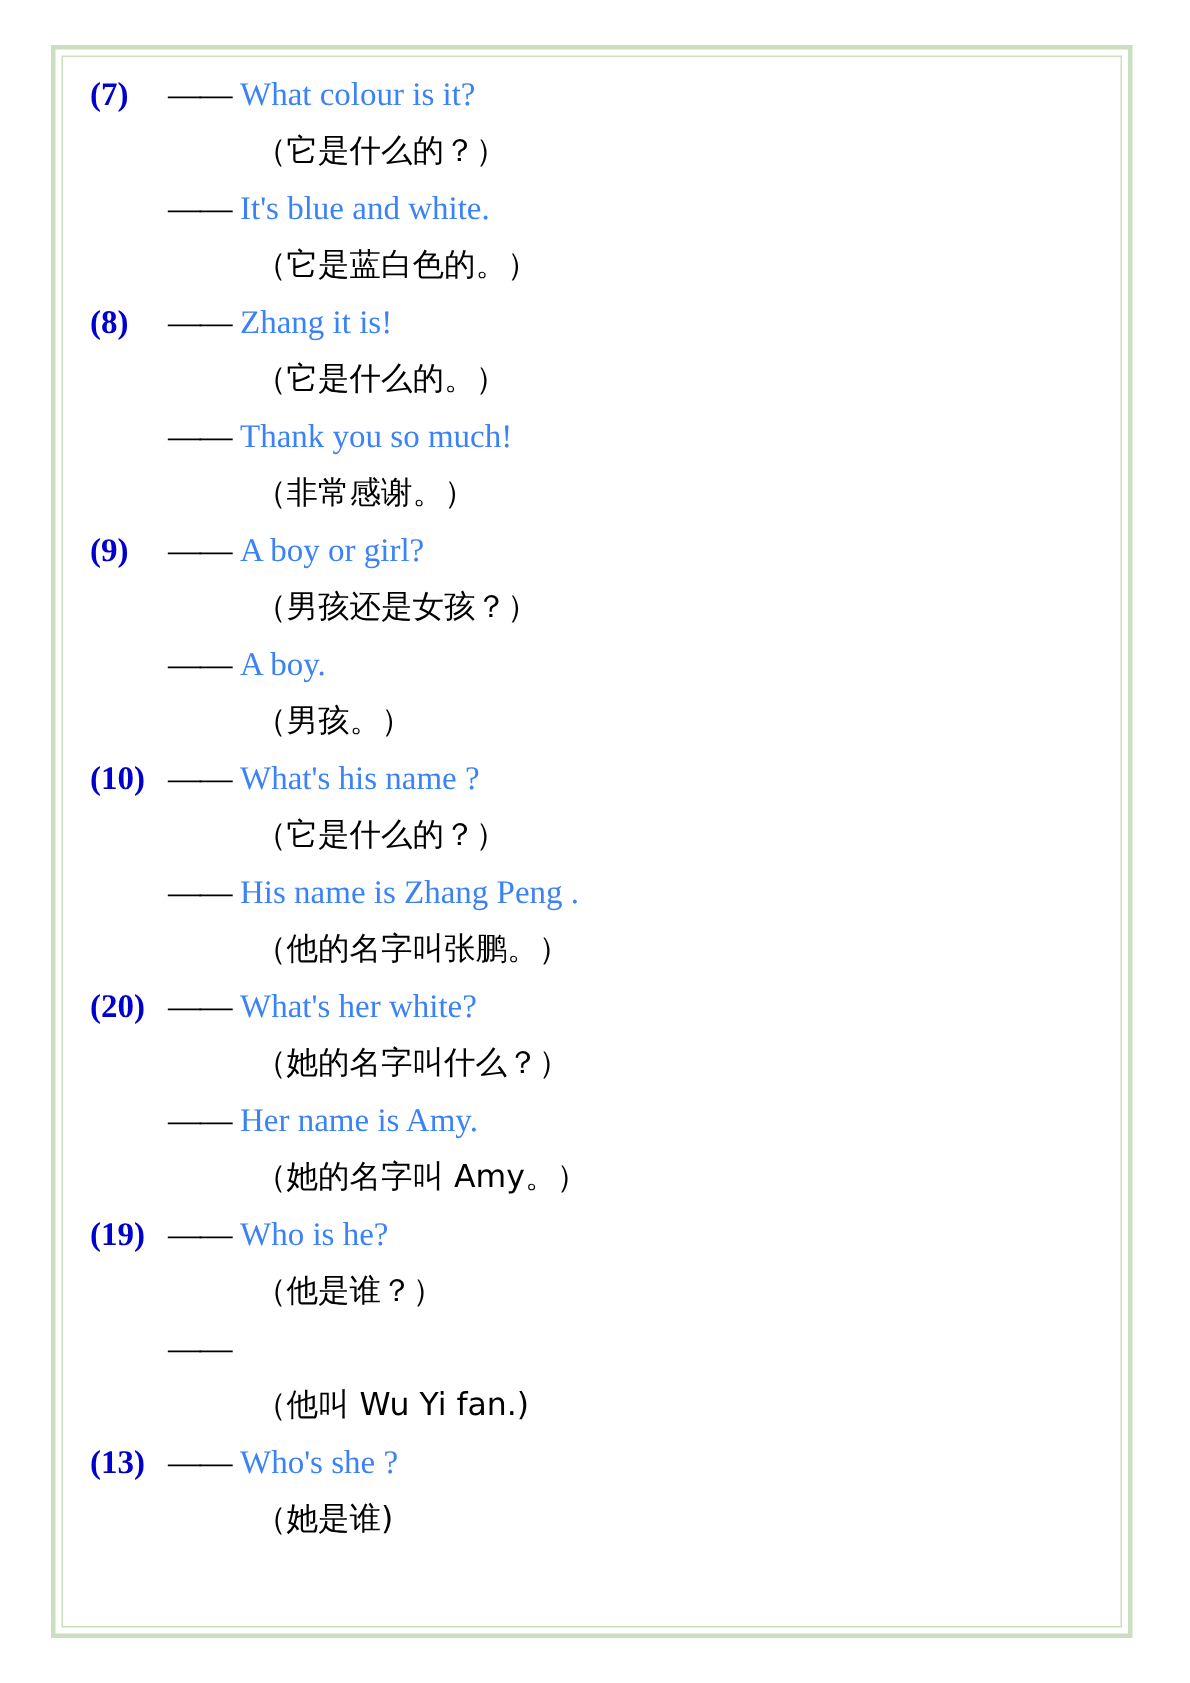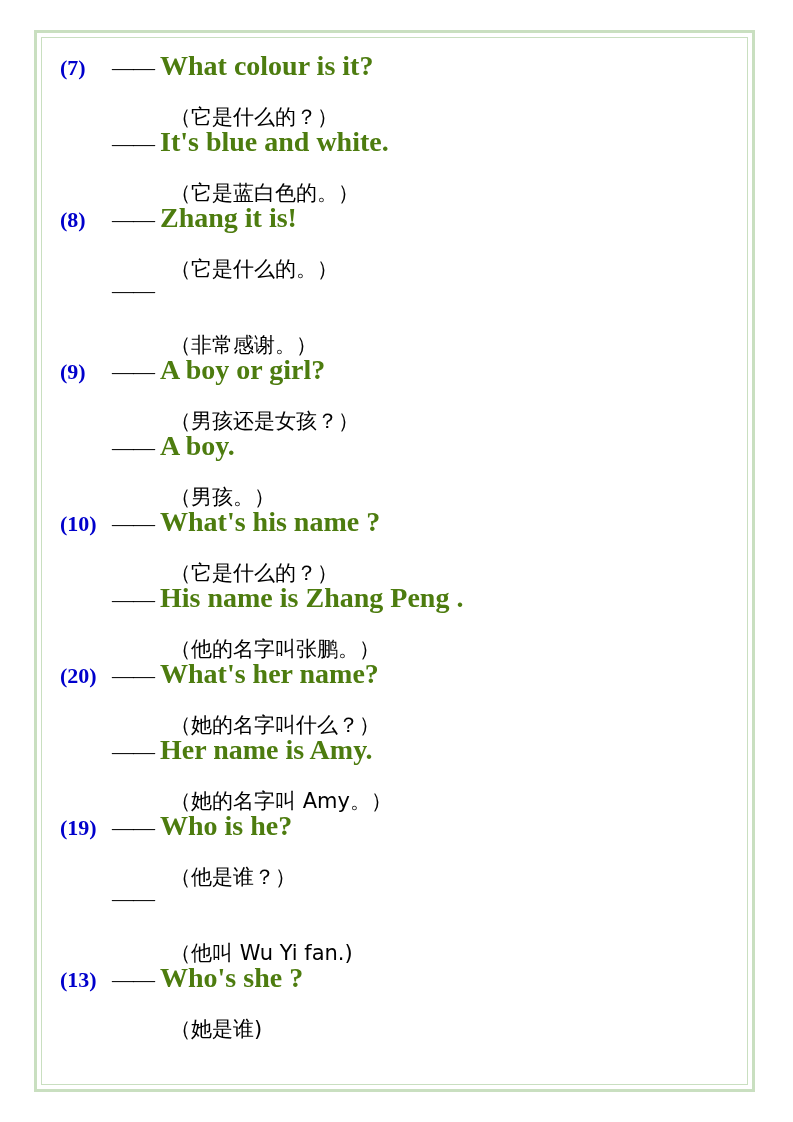--- a/index.html
+++ b/index.html
@@ -61,28 +61,27 @@
     letter-spacing: -1px;
     display: inline-block;
     width: 48px;
     flex: 0 0 48px;
     font-family: "Liberation Serif", serif;
   }
   .dash::before {
     content: "——";
   }
   .en {
-    color: #4d7c0f;
-    font-size: 28px;
-    font-family: "Liberation Serif", serif;
-    font-weight: bold;
+    color: #3b82f6;
+    font-size: 22px;
+    font-family: "Liberation Serif", serif;
   }
   .cn-line {
     display: flex;
-    align-items: flex-end;
+    align-items: flex-start;
     white-space: nowrap;
     line-height: 1.0;
     height: 38px;
   }
   .cn-pad {
     flex: 0 0 110px;
     width: 110px;
   }
   .cn {
     color: #000000;
@@ -127,20 +126,21 @@
           <span class="dash"></span>
           <span class="en">Zhang it is!</span>
         </div>
         <div class="cn-line">
           <span class="cn-pad"></span>
           <span class="cn">（它是什么的。）</span>
         </div>
         <div class="line reply-row">
           <span class="num blank">(0)</span>
           <span class="dash"></span>
+          <span class="en">Thank you so much!</span>
         </div>
         <div class="cn-line">
           <span class="cn-pad"></span>
           <span class="cn">（非常感谢。）</span>
         </div>
       </div>
 
       <div class="entry">
         <div class="line">
           <span class="num">(9)</span>
@@ -180,21 +180,21 @@
         <div class="cn-line">
           <span class="cn-pad"></span>
           <span class="cn">（他的名字叫张鹏。）</span>
         </div>
       </div>
 
       <div class="entry">
         <div class="line">
           <span class="num">(20)</span>
           <span class="dash"></span>
-          <span class="en">What's her name?</span>
+          <span class="en">What's her white?</span>
         </div>
         <div class="cn-line">
           <span class="cn-pad"></span>
           <span class="cn">（她的名字叫什么？）</span>
         </div>
         <div class="line reply-row">
           <span class="num blank">(0)</span>
           <span class="dash"></span>
           <span class="en">Her name is Amy.</span>
         </div>

